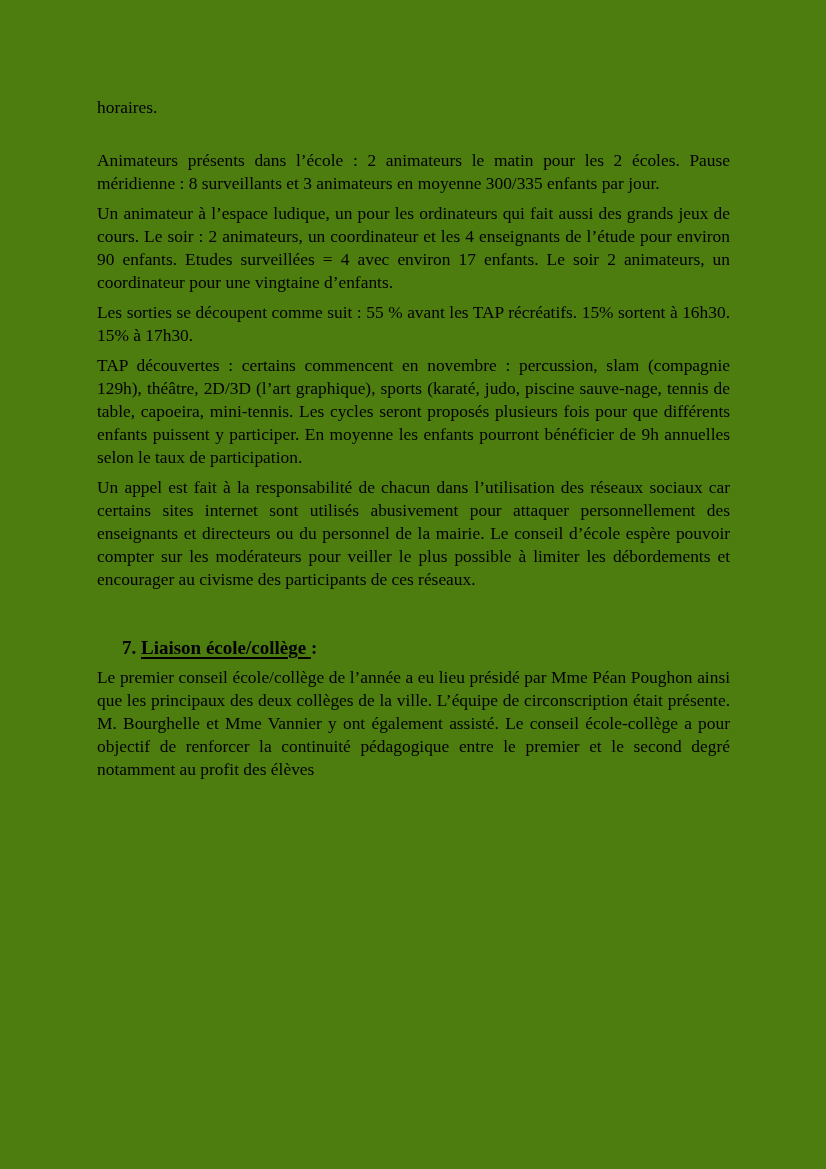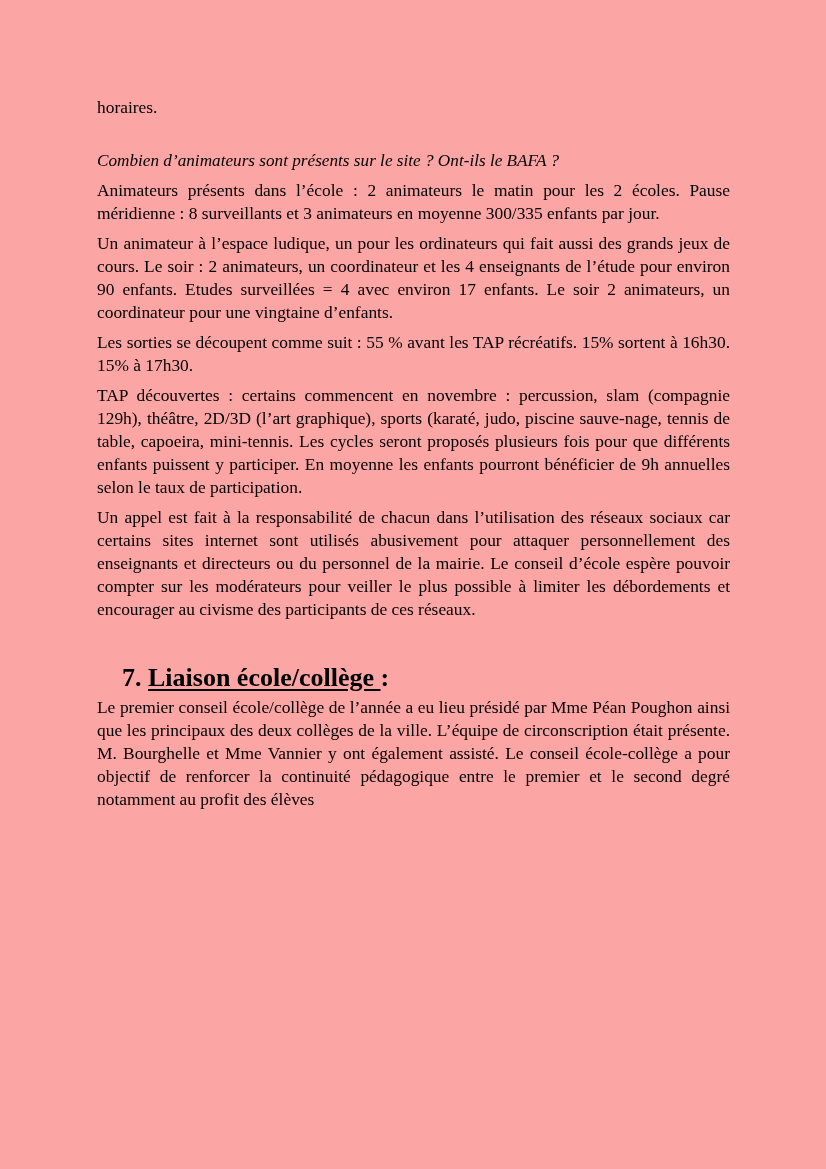--- a/index.html
+++ b/index.html
@@ -4,21 +4,21 @@
 <style>
   html, body {
     margin: 0;
     padding: 0;
     background: #ffffff;
   }
   .page {
     position: relative;
     width: 826px;
     height: 1169px;
-    background: #fca5a5;
+    background: #4d7c0f;
     margin: 0 auto;
     overflow: hidden;
     font-family: "Liberation Serif", "DejaVu Serif", serif;
     color: #000000;
     -webkit-font-smoothing: antialiased;
   }
   .content {
     position: absolute;
     left: 97px;
     top: 96px;
@@ -44,21 +44,21 @@
   }
   .spacer-line {
     height: 23px;
   }
   .spacer-big {
     height: 36px;
   }
   h2.section-heading {
     margin: 0 0 4px 0;
     padding-left: 25px;
-    font-size: 26px;
+    font-size: 19px;
     line-height: 28px;
     font-weight: bold;
     text-align: left;
   }
   h2.section-heading .underlined {
     text-decoration: underline;
     text-decoration-thickness: 1.6px;
     text-underline-offset: 2.5px;
   }
   .nbsp-thin {
@@ -69,21 +69,20 @@
 <body>
 
 <div class="page">
   <div class="content">
 
     <p class="para">horaires.</p>
 
 
     <div class="spacer-line"></div>
 
-    <p class="question">Combien d’animateurs sont présents sur le site ? Ont-ils le BAFA ?</p>
 
     <p class="para">Animateurs présents dans l’école : 2 animateurs le matin pour les 2 écoles. Pause méridienne : 8 surveillants et 3 animateurs en moyenne 300/335 enfants par jour.</p>
 
     <p class="para">Un animateur à l’espace ludique, un pour les ordinateurs qui fait aussi des grands jeux de cours. Le soir : 2 animateurs, un coordinateur et les 4 enseignants de l’étude pour environ 90 enfants. Etudes surveillées = 4 avec environ 17 enfants. Le soir 2 animateurs, un coordinateur pour une vingtaine d’enfants.</p>
 
     <p class="para">Les sorties se découpent comme suit : 55 % avant les TAP récréatifs. 15% sortent à 16h30. 15% à 17h30.</p>
 
     <p class="para">TAP découvertes : certains commencent en novembre : percussion, slam (compagnie 129h), théâtre, 2D/3D (l’art graphique), sports (karaté, judo, piscine sauve-nage, tennis de table, capoeira, mini-tennis. Les cycles seront proposés plusieurs fois pour que différents enfants puissent y participer.  En moyenne les enfants pourront bénéficier de 9h annuelles selon le taux de participation.</p>
 
 

